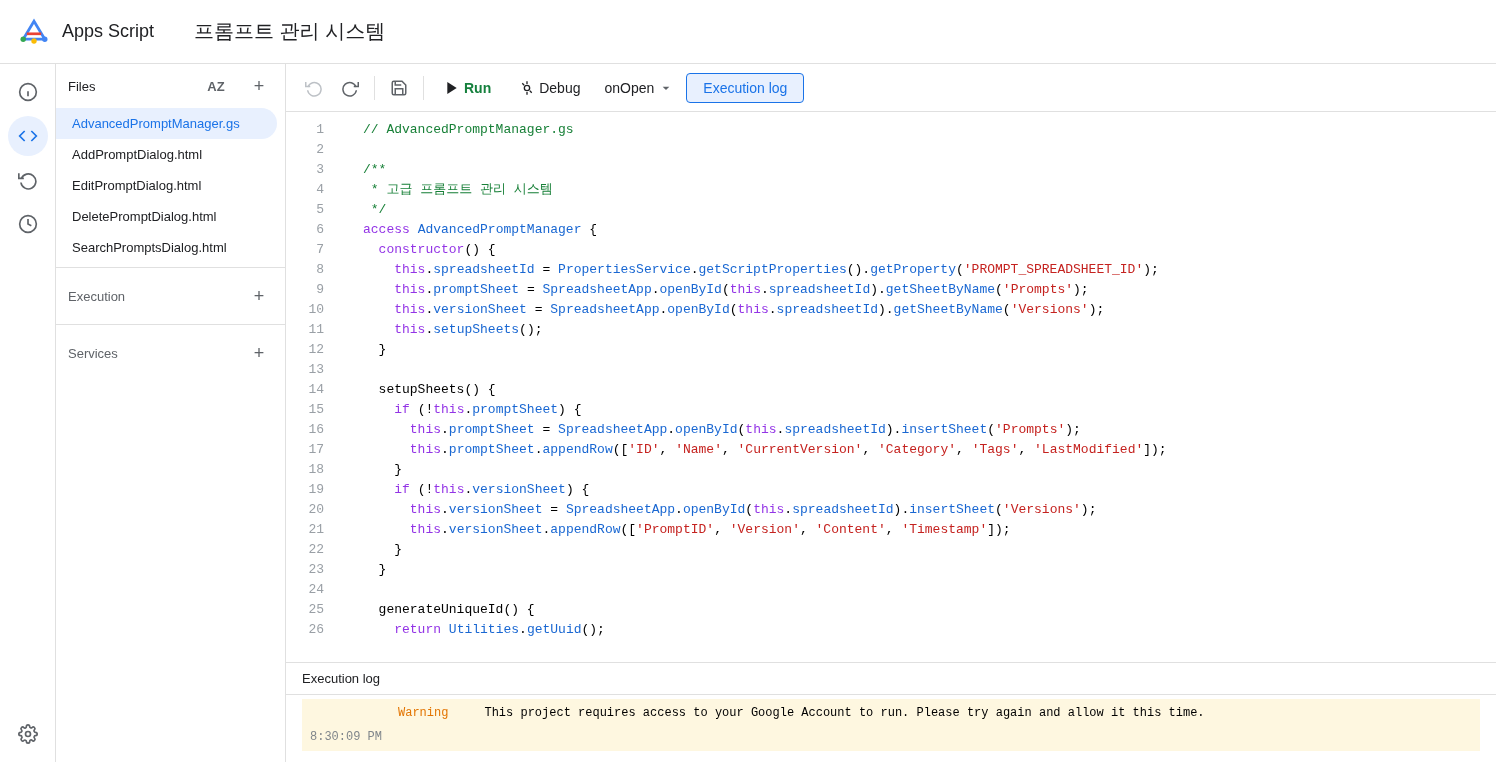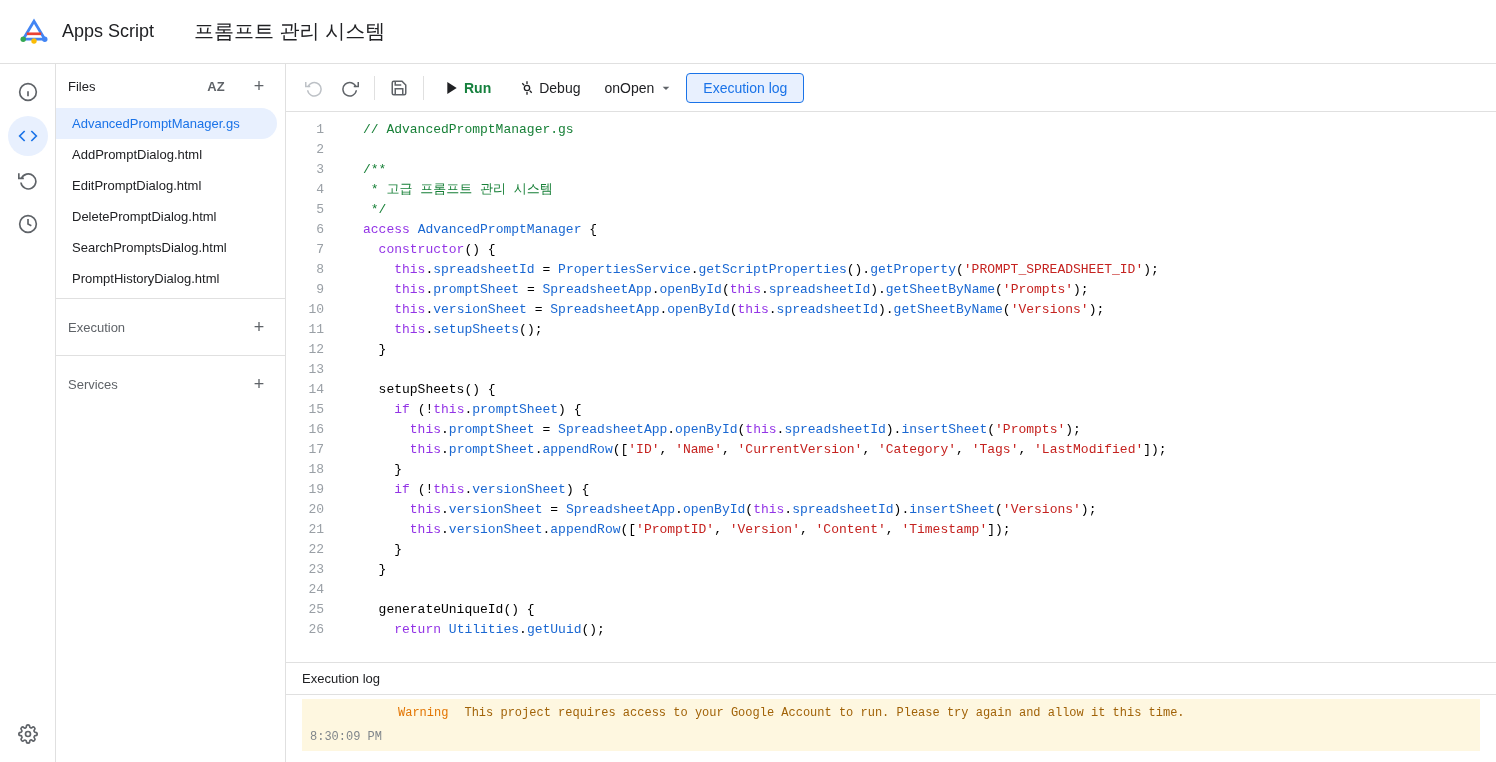--- a/index.html
+++ b/index.html
@@ -313,21 +313,21 @@
       font-size: 12px;
       line-height: 24px;
       color: #202124;
       display: flex;
       gap: 16px;
       background: #fef7e0;
       padding: 2px 8px;
     }
     .exec-log-time { color: #80868b; margin-top: 24px; }
     .exec-log-level { color: #e37400; }
-    .exec-log-msg { color: #a16207; }
+    .exec-log-msg { color: #000000; margin-left: 20px; }
 
     
     .az-btn {
       display: flex;
       align-items: center;
       justify-content: center;
       width: 28px;
       height: 28px;
       font-size: 13px;
       font-weight: 600;
@@ -403,21 +403,20 @@
         </button>
         <button class="sidebar-section-header add-btn" style="width:28px;height:28px;border-radius:50%;display:flex;align-items:center;justify-content:center;cursor:pointer;color:#5f6368;font-size:18px;border:none;background:none;">+</button>
       </div>
     </div>
 
     <div class="file-item active">AdvancedPromptManager.gs</div>
     <div class="file-item">AddPromptDialog.html</div>
     <div class="file-item">EditPromptDialog.html</div>
     <div class="file-item">DeletePromptDialog.html</div>
     <div class="file-item">SearchPromptsDialog.html</div>
-    <div class="file-item">PromptHistoryDialog.html</div>
 
     <div class="sidebar-divider"></div>
 
     <div class="sidebar-section-label">
       <span>Execution</span>
       <button class="add-btn" style="width:28px;height:28px;border-radius:50%;display:flex;align-items:center;justify-content:center;cursor:pointer;color:#5f6368;font-size:18px;border:none;background:none;">+</button>
     </div>
 
     <div class="sidebar-divider"></div>
 

